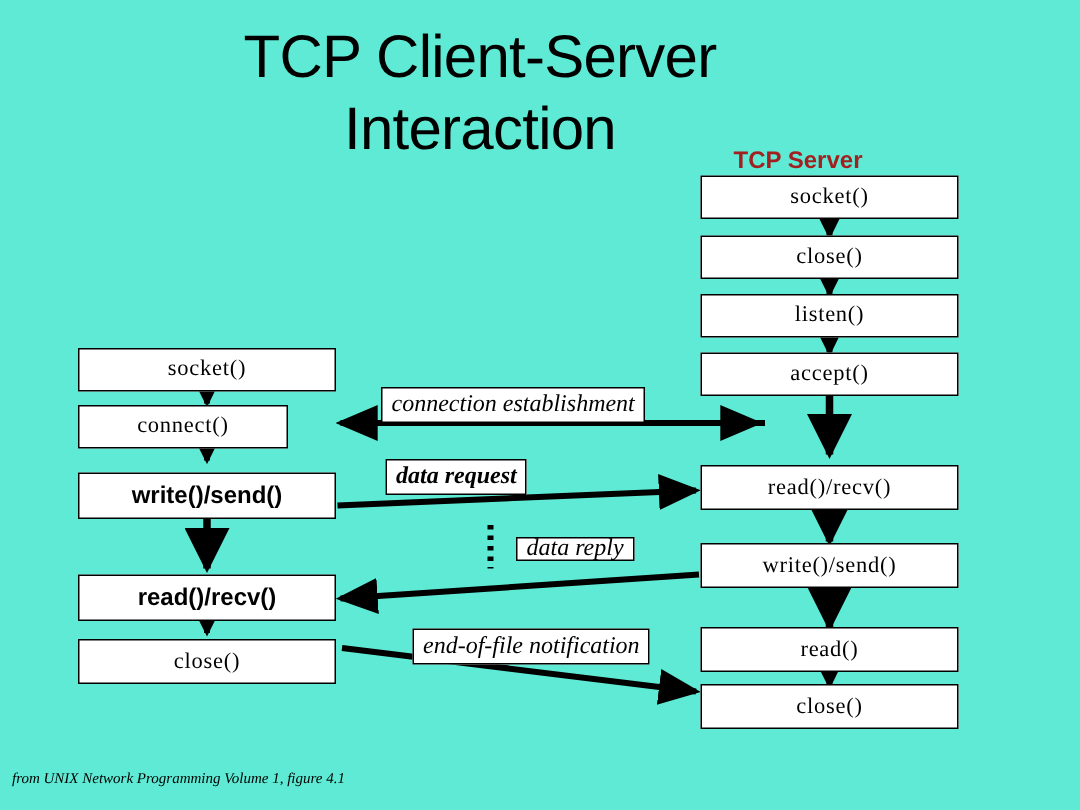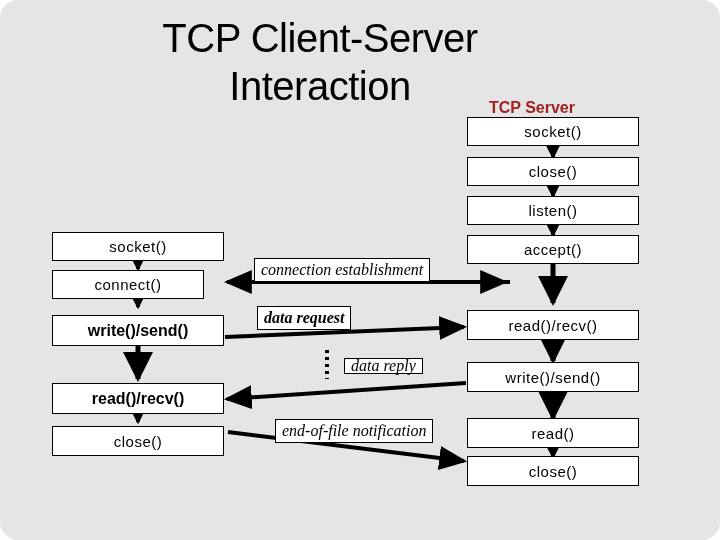--- a/index.html
+++ b/index.html
@@ -4,24 +4,23 @@
 <style>
   html, body {
     margin: 0;
     padding: 0;
     background: #ffffff;
   }
   #slide {
     position: relative;
     width: 720px;
     height: 540px;
-    background: #e5e5e5;
+    background: #5eead4;
     overflow: hidden;
     font-family: "Liberation Sans", sans-serif;
-    border-radius: 18px;
   }
   #wiring { position: absolute; left: 0; top: 0; width: 720px; height: 540px; }
 
   .title {
     position: absolute;
     left: 90px;
     top: 14px;
     width: 460px;
     text-align: center;
     font-family: "Liberation Sans", sans-serif;
@@ -41,21 +40,21 @@
     white-space: nowrap;
   }
   .col-head.client { left: 83px; top: 200px; margin-top: 44px; }
   .col-head.server { left: 489px; top: 99px; }
 
   .node {
     position: absolute;
     box-sizing: border-box;
     border: 1px solid #000000;
     background: #ffffff;
-    font-family: Liberation Sans, sans-serif;
+    font-family: Liberation Serif, serif;
     font-size: 15px;
     color: #000000;
     display: flex;
     align-items: center;
     justify-content: center;
     letter-spacing: 0.5px;
   }
   .node.emph {
     font-family: "Liberation Sans", sans-serif;
     font-weight: bold;
@@ -135,33 +134,34 @@
 
     <line x1="228" y1="432" x2="464" y2="461" stroke="#000000" stroke-width="4" marker-end="url(#ah)"></line>
   </svg>
 
   <div class="title">TCP Client-Server Interaction</div>
 
   <div class="col-head client">TCP Client</div>
   <div class="col-head server">TCP Server</div>
 
   <div class="node" style="left:52px; top:232px; width:172px; height:29px;">socket()</div>
-  <div class="node" style="left:52px; top:270px; width:152px; height:29px;">connect()</div>
+  <div class="node" style="left:52px; top:270px; width:140px; height:29px;">connect()</div>
   <div class="node emph" style="left:52px; top:315px; width:172px; height:31px;">write()/send()</div>
   <div class="node emph" style="left:52px; top:383px; width:172px; height:31px;">read()/recv()</div>
   <div class="node" style="left:52px; top:426px; width:172px; height:30px;">close()</div>
 
   <div class="node" style="left:467px; top:117px; width:172px; height:29px;">socket()</div>
   <div class="node" style="left:467px; top:157px; width:172px; height:29px;">close()</div>
   <div class="node" style="left:467px; top:196px; width:172px; height:29px;">listen()</div>
   <div class="node" style="left:467px; top:235px; width:172px; height:29px;">accept()</div>
   <div class="node" style="left:467px; top:310px; width:172px; height:30px;">read()/recv()</div>
   <div class="node" style="left:467px; top:362px; width:172px; height:30px;">write()/send()</div>
   <div class="node" style="left:467px; top:418px; width:172px; height:30px;">read()</div>
   <div class="node" style="left:467px; top:456px; width:172px; height:30px;">close()</div>
 
   <div class="msg" style="left:254px; top:258px; height:24px;">connection establishment</div>
   <div class="msg" style="left:257px; top:306px; height:24px;font-weight:bold;">data request</div>
   <div class="msg" style="left:344px; top:358px; height:16px;">data reply</div>
   <div class="msg" style="left:275px; top:419px; height:24px;">end-of-file notification</div>
 
+  <div class="credit">from UNIX Network Programming Volume 1, figure 4.1</div>
 
 </div>
 
 </body></html>

